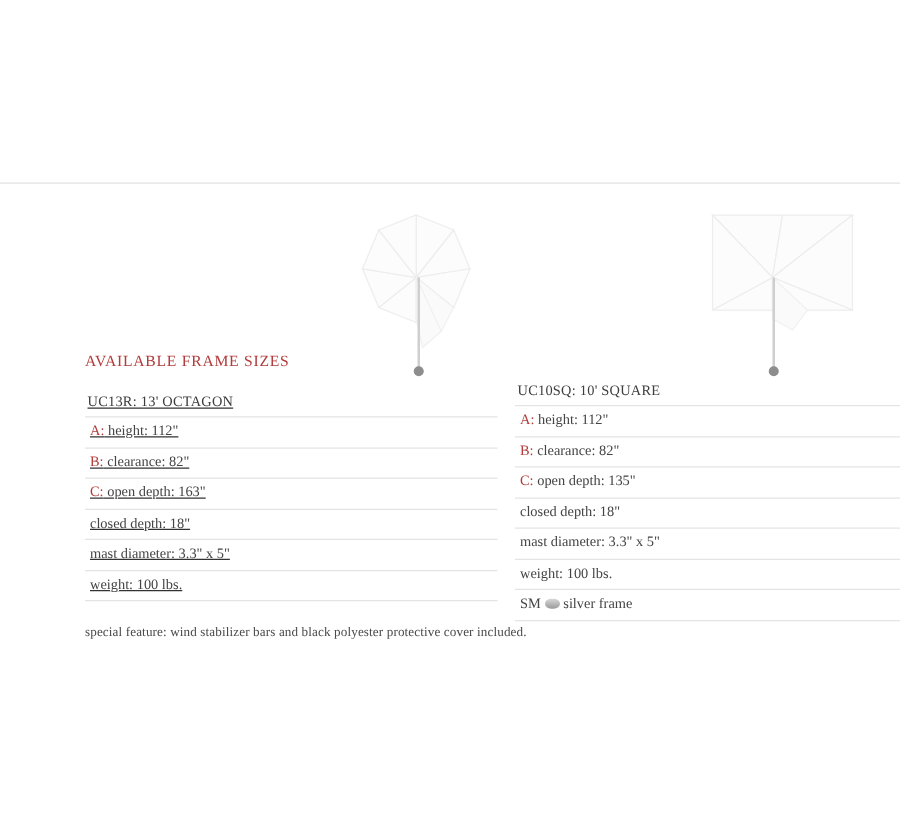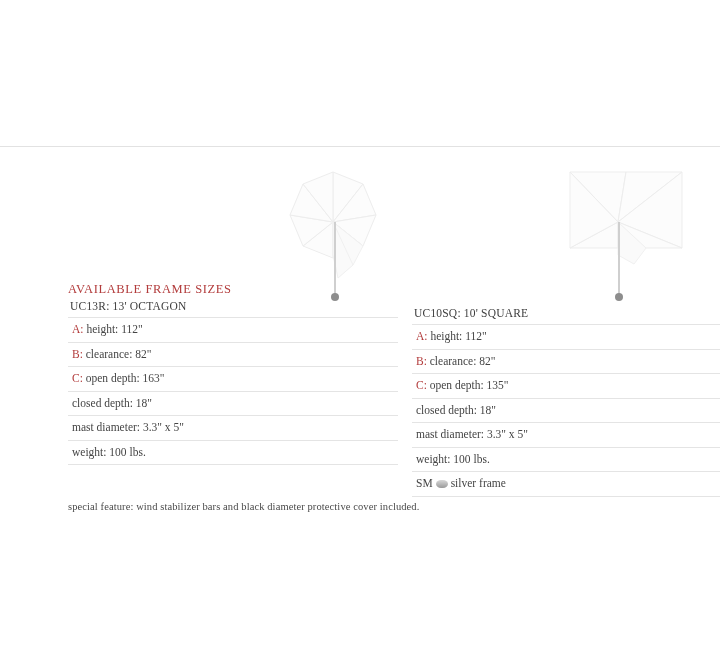--- a/index.html
+++ b/index.html
@@ -51,21 +51,21 @@
     letter-spacing: 0.6px;
     color: #b23b3b;
     font-family: "Liberation Serif", serif;
   }
 
   
   .spec-col {
     position: absolute;
     width: 330px;
   }
-  .col-left  { left: 68px;  top: 300px; }
+  .col-left  { left: 68px;  top: 316px; text-decoration: underline; }
   .col-right { left: 412px; top: 307px; }
 
   .model-name {
     font-size: 11.5px;
     color: #3d3d3d;
     font-family: "Liberation Serif", serif;
     padding: 0 0 5px 2px;
     letter-spacing: 0.2px;
   }
 
@@ -196,15 +196,15 @@
       <span>mast diameter: 3.3" x 5"</span>
     </div>
     <div class="spec-row">
       <span>weight: 100 lbs.</span>
     </div>
     <div class="spec-row">
       <span>SM</span><span class="swatch"></span><span>silver frame</span>
     </div>
   </div>
 
-  <div class="special-feature">special feature: wind stabilizer bars and black diameter protective cover included.</div>
+  <div class="special-feature">special feature: wind stabilizer bars and black polyester protective cover included.</div>
 
 </div>
 
 </body></html>

